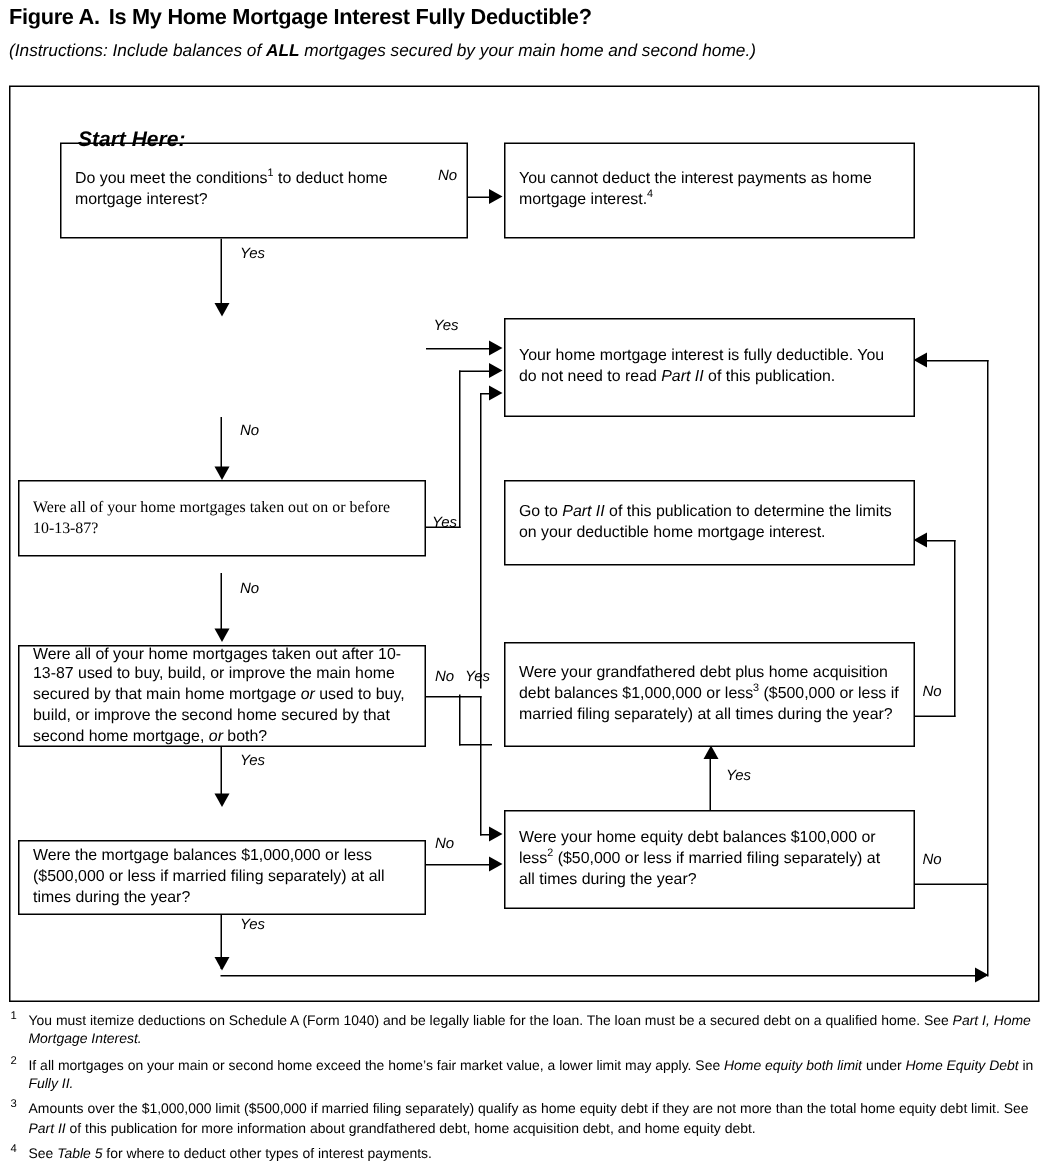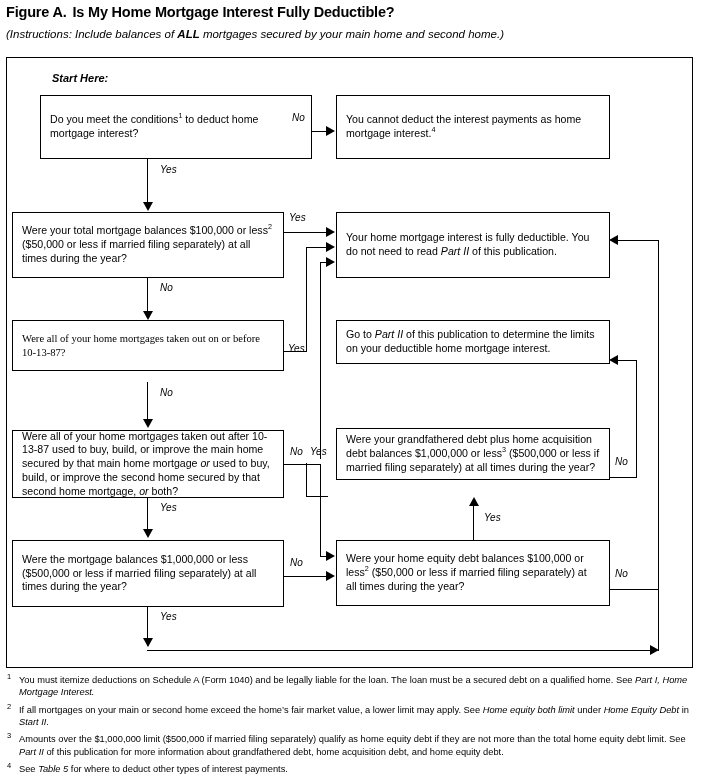--- a/index.html
+++ b/index.html
@@ -64,22 +64,22 @@
     z-index: 4;
   }
   .fbox .txt { display: block; }
   .fbox i { font-style: italic; }
   sup { font-size: 7.2px; vertical-align: super; line-height: 0; }
 
   
   #start-here {
     position: absolute;
     left: 52px;
-    top: 72px;
-    font-size: 11px;
+    top: 84px;
+    font-size: 14px;
     font-style: italic;
     font-weight: bold;
     z-index: 5;
   }
 
   
   .ln {
     position: absolute;
     background: #000;
     z-index: 2;
@@ -146,45 +146,42 @@
   <div id="start-here">Start Here:</div>
 
   <div class="fbox" id="box-q1" style="left:12px; top:95px; width:272px; height:64px;margin-left:28px;">
     <span class="txt">Do you meet the conditions<sup>1</sup> to deduct home mortgage interest?</span>
   </div>
 
   <div class="fbox" id="box-t1" style="left:336px; top:95px; width:274px; height:64px;">
     <span class="txt">You cannot deduct the interest payments as home mortgage interest.<sup>4</sup></span>
   </div>
 
-  <div class="fbox" id="box-q2" style="left:12px; top:212px; width:272px; height:66px;">
-    <span class="txt">Were your total mortgage balances $100,000 or less<sup>2</sup> ($50,000 or less if married filing separately) at all times during the year?</span>
-  </div>
 
   <div class="fbox" id="box-t2" style="left:336px; top:212px; width:274px; height:66px;">
     <span class="txt">Your home mortgage interest is fully deductible. You do not need to read <i>Part II</i> of this publication.</span>
   </div>
 
   <div class="fbox" id="box-q3" style="left:12px; top:320px; width:272px; height:51px;font-family:Liberation Serif, serif;">
     <span class="txt">Were all of your home mortgages taken out on or before 10-13-87?</span>
   </div>
 
-  <div class="fbox" id="box-t3" style="left:336px; top:320px; width:274px; height:44px;">
+  <div class="fbox" id="box-t3" style="left:336px; top:320px; width:274px; height:57px;">
     <span class="txt">Go to <i>Part II</i> of this publication to determine the limits on your deductible home mortgage interest.</span>
   </div>
 
   <div class="fbox" id="box-q4" style="left:12px; top:430px; width:272px; height:68px;">
     <span class="txt">Were all of your home mortgages taken out after 10-13-87 used to buy, build, or improve the main home secured by that main home mortgage <i>or</i> used to buy, build, or improve the second home secured by that second home mortgage, <i>or</i> both?</span>
   </div>
 
-  <div class="fbox" id="box-q5" style="left:336px; top:428px; width:274px; height:52px;">
+  <div class="fbox" id="box-q5" style="left:336px; top:428px; width:274px; height:70px;">
     <span class="txt">Were your grandfathered debt plus home acquisition debt balances $1,000,000 or less<sup>3</sup> ($500,000 or less if married filing separately) at all times during the year?</span>
   </div>
 
-  <div class="fbox" id="box-q6" style="left:12px; top:540px; width:272px; height:67px;">
+  <div class="fbox" id="box-q6" style="left:12px; top:560px; width:272px; height:50px;">
     <span class="txt">Were the mortgage balances $1,000,000 or less ($500,000 or less if married filing separately) at all times during the year?</span>
   </div>
 
   <div class="fbox" id="box-q7" style="left:336px; top:540px; width:274px; height:66px;">
     <span class="txt">Were your home equity debt balances $100,000 or less<sup>2</sup> ($50,000 or less if married filing separately) at all times during the year?</span>
   </div>
 
   <div class="ln lh" style="left:284px; top:131px; width:43px;"></div>
   <div class="arw arw-r" style="left:326px; top:126px;"></div>
   <div class="elab" style="left:292px; top:112px;">No</div>
@@ -256,21 +253,21 @@
   <div class="ln lh" style="left:320px; top:262px; width:8px;"></div>
   <div class="arw arw-r" style="left:326px; top:257px;"></div>
 
   <div id="footnotes">
     <div class="fn">
       <span class="mk">1</span>
       <span>You must itemize deductions on Schedule A (Form 1040) and be legally liable for the loan. The loan must be a secured debt on a qualified home. See <i>Part I, Home Mortgage Interest.</i></span>
     </div>
     <div class="fn">
       <span class="mk">2</span>
-      <span>If all mortgages on your main or second home exceed the home’s fair market value, a lower limit may apply. See <i>Home equity both limit</i> under <i>Home Equity Debt</i> in <i>Start II.</i></span>
+      <span>If all mortgages on your main or second home exceed the home’s fair market value, a lower limit may apply. See <i>Home equity both limit</i> under <i>Home Equity Debt</i> in <i>Fully II.</i></span>
     </div>
     <div class="fn">
       <span class="mk">3</span>
       <span>Amounts over the $1,000,000 limit ($500,000 if married filing separately) qualify as home equity debt if they are not more than the total home equity debt limit. See <i>Part II</i> of this publication for more information about grandfathered debt, home acquisition debt, and home equity debt.</span>
     </div>
     <div class="fn">
       <span class="mk">4</span>
       <span>See <i>Table 5</i> for where to deduct other types of interest payments.</span>
     </div>
   </div>

